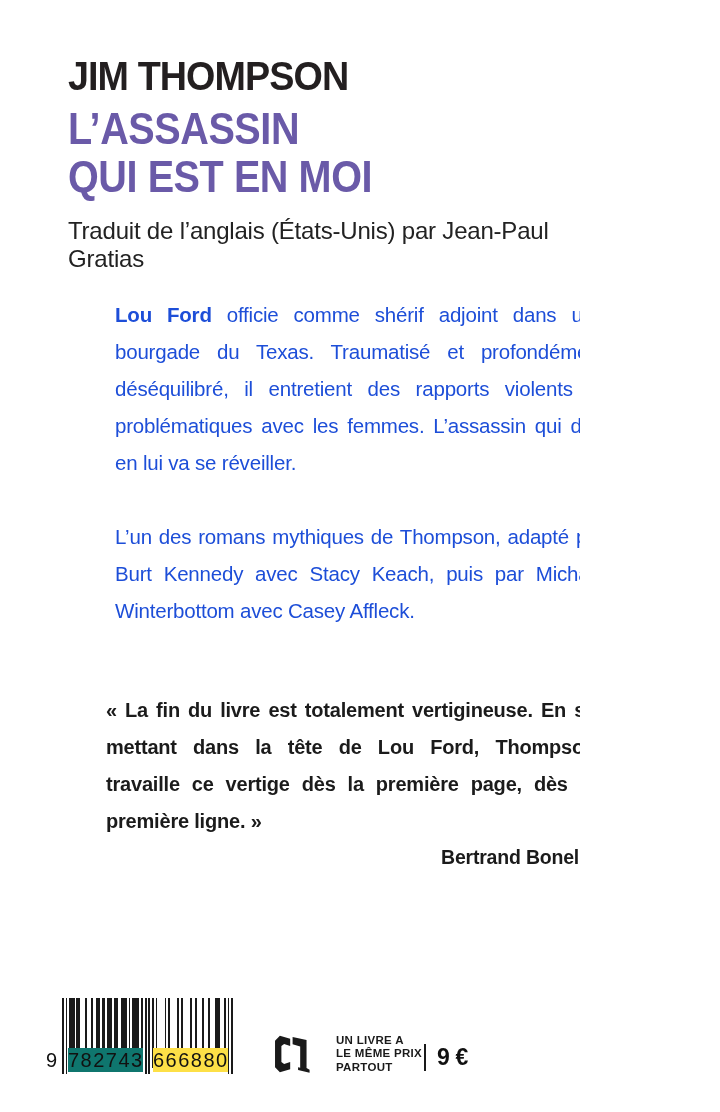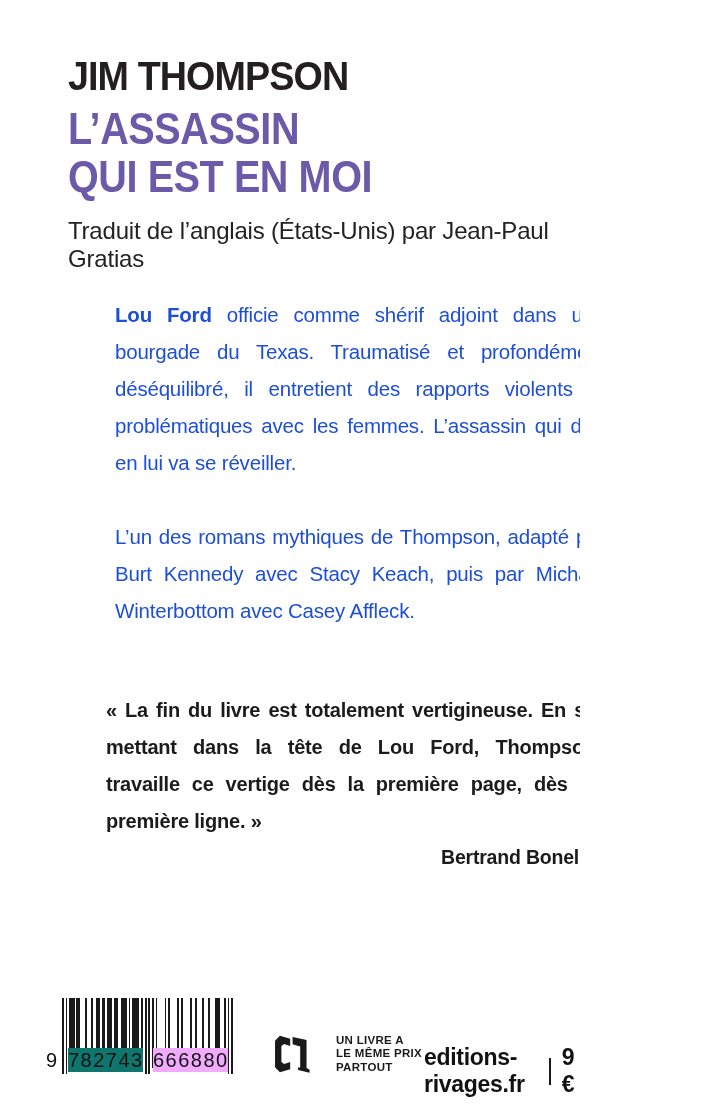--- a/index.html
+++ b/index.html
@@ -49,21 +49,21 @@
   
   .barcode { position:absolute; left:62px; top:998px; width:171px; height:76px; }
   .barcode .bars { position:absolute; left:0; top:0; width:171px; height:76px; }
   .barcode .bar { position:absolute; top:0; background:#1a1a1a; }
   .bc-digit {
     position:absolute; top:50px; height:24px; line-height:24px;
     font-size:20px; letter-spacing:1.5px; color:#111; z-index:2;
   }
   .bc-lead  { left:-19px; width:14px; text-align:right; letter-spacing:0; }
   .bc-left  { left:6px;  width:75px; background:#0f766e; text-align:center; }
-  .bc-right { left:91px; width:75px; background:#f0abfc; text-align:center; }
+  .bc-right { left:91px; width:75px; background:#fde047; text-align:center; }
 
   
   .price-logo { position:absolute; left:272px; top:1028px; display:flex; align-items:center; gap:24px; }
   .logo-glyph { display:block; }
   .logo-text { font-size:11.5px; font-weight:700; line-height:13.5px; letter-spacing:0.3px; color:#1a1a1a; }
   .logo-text span { display:block; }
 
   
   .publisher {
     position:absolute; left:424px; top:1044px; display:flex; align-items:center;
@@ -161,20 +161,19 @@
       <path fill="#1a1a1a" d="M34 17 L34 5 L57 10 L57 56 L62 59 L62 64 L43 59.5 L43 55 L46.5 55.5 L46.5 20.5 Z"></path>
     </svg>
     <div class="logo-text">
       <span>UN LIVRE A</span>
       <span>LE MÊME PRIX</span>
       <span>PARTOUT</span>
     </div>
   </div>
 
   <div class="publisher">
-    <span>editions-rivages.fr</span>
     <span class="divider"></span>
     <span>9 €</span>
   </div>
 
   <div class="cover-credit">En couverture : © Miles Hyman.</div>
 
 </div>
 
 </body></html>

